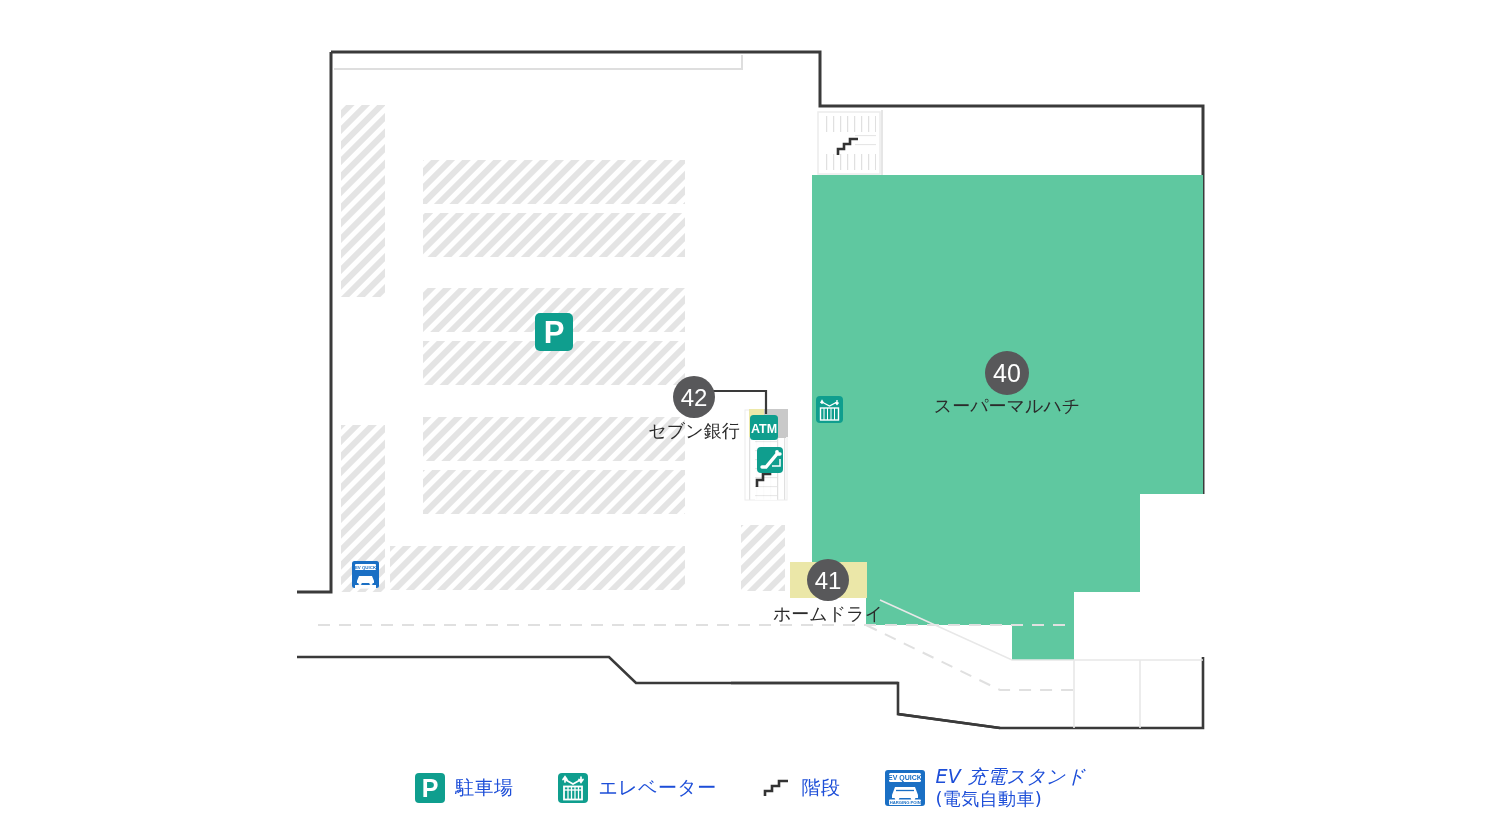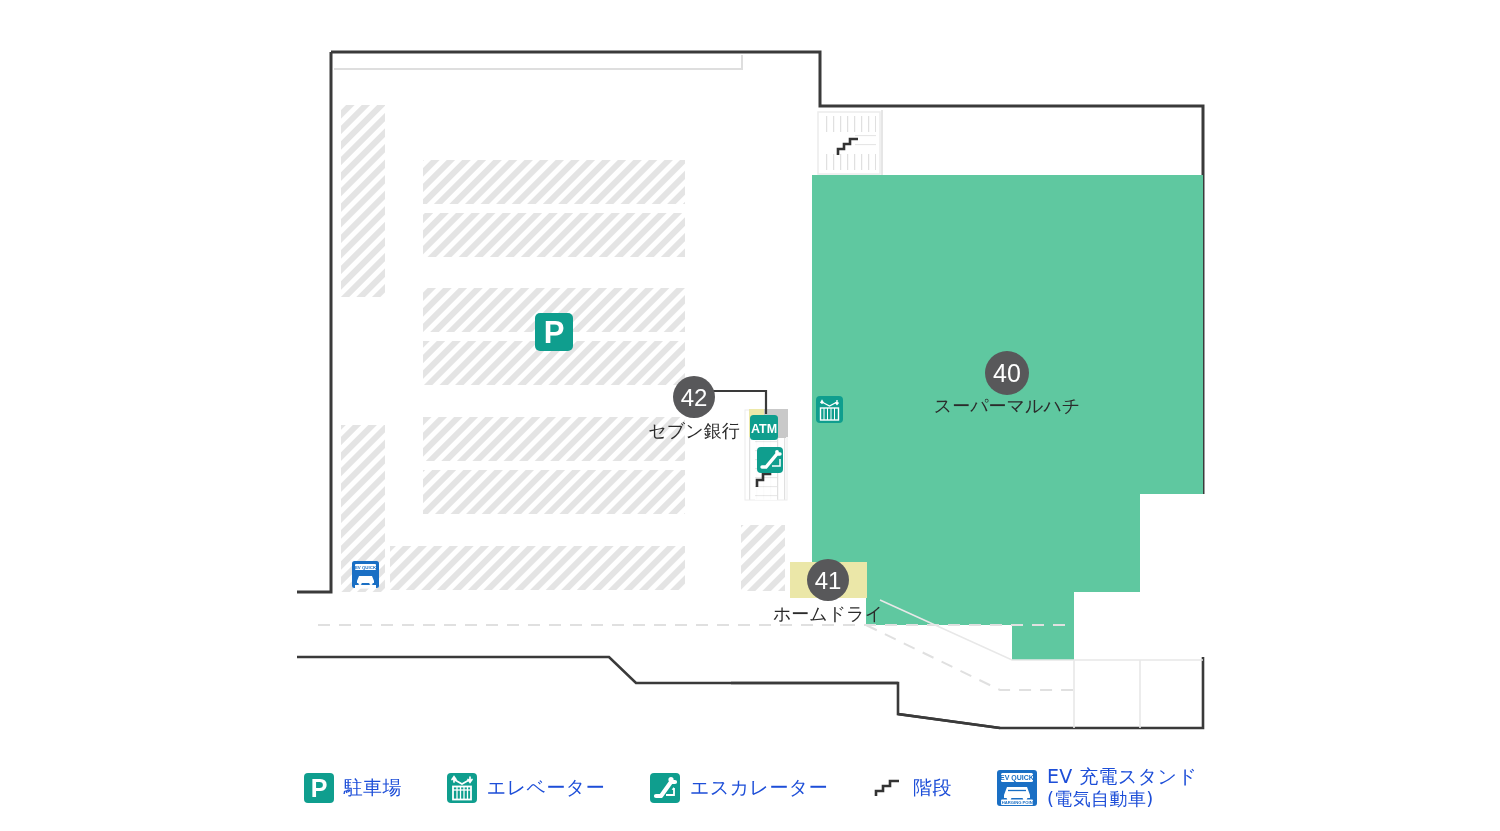--- a/index.html
+++ b/index.html
@@ -21,21 +21,21 @@
     display: flex; flex-direction: row;
     align-items: center; justify-content: center;
     gap: 30px;
   }
   .legend-item { display: flex; flex-direction: row; align-items: center; gap: 9px; }
   .legend-label {
     font-size: 19px; color: #1d4ed8; letter-spacing: 0.4px; white-space: nowrap;
     font-family: "DejaVu Sans", "Liberation Sans", sans-serif;
   }
   .legend-label .sub { display: block; font-size: 18px; line-height: 1.15; margin-top: 1px; }
-  .legend-label .main { display: block; line-height: 1.15; }
+  .legend-label .main { display: block; line-height: 1.15; font-style: italic; }
   .lg-icon { flex: 0 0 auto; display: block; }
   .gap-l { margin-left: 14px; align-items: center; }
 </style>
 </head>
 <body>
 
 <div id="app">
 
   <div id="map-area">
     <svg id="map-svg" viewBox="0 0 1500 740" xmlns="http://www.w3.org/2000/svg">
@@ -206,30 +206,20 @@
         <rect x="7" y="14.5" width="18" height="13" fill="none" stroke="#ffffff" stroke-width="1.8"></rect>
         <line x1="11" y1="14.5" x2="11" y2="27.5" stroke="#ffffff" stroke-width="1.3"></line>
         <line x1="14.5" y1="14.5" x2="14.5" y2="27.5" stroke="#ffffff" stroke-width="1.3"></line>
         <line x1="18" y1="14.5" x2="18" y2="27.5" stroke="#ffffff" stroke-width="1.3"></line>
         <line x1="21.5" y1="14.5" x2="21.5" y2="27.5" stroke="#ffffff" stroke-width="1.3"></line>
         <line x1="7" y1="18" x2="25" y2="18" stroke="#ffffff" stroke-width="1.3"></line>
       </svg>
       <span class="legend-label">エレベーター</span>
     </div>
 
-    <div class="legend-item gap-l">
-      <svg class="lg-icon" width="32" height="32" viewBox="0 0 32 32">
-        <rect x="1" y="1" width="30" height="30" rx="4" fill="#0f9e8e"></rect>
-        <path d="M 7 24 L 12 24 L 22 10 L 26 10" fill="none" stroke="#ffffff" stroke-width="4.2" stroke-linecap="round" stroke-linejoin="round"></path>
-        <circle cx="22" cy="7.5" r="2.6" fill="#ffffff"></circle>
-        <path d="M 17 23 L 25 23 L 25 16" fill="none" stroke="#ffffff" stroke-width="1.8"></path>
-        <path d="M 22.6 17.4 L 25 15 L 25 18.2 Z" fill="#ffffff"></path>
-      </svg>
-      <span class="legend-label">エスカレーター</span>
-    </div>
 
     <div class="legend-item gap-l">
       <svg class="lg-icon" width="32" height="26" viewBox="0 0 32 26">
         <path d="M 4 21 L 4 16 L 11 16 L 11 11 L 18 11 L 18 6 L 27 6" fill="none" stroke="#333333" stroke-width="2.6" stroke-linejoin="miter"></path>
       </svg>
       <span class="legend-label">階段</span>
     </div>
 
     <div class="legend-item gap-l">
       <svg class="lg-icon" width="42" height="42" viewBox="0 0 42 42">

